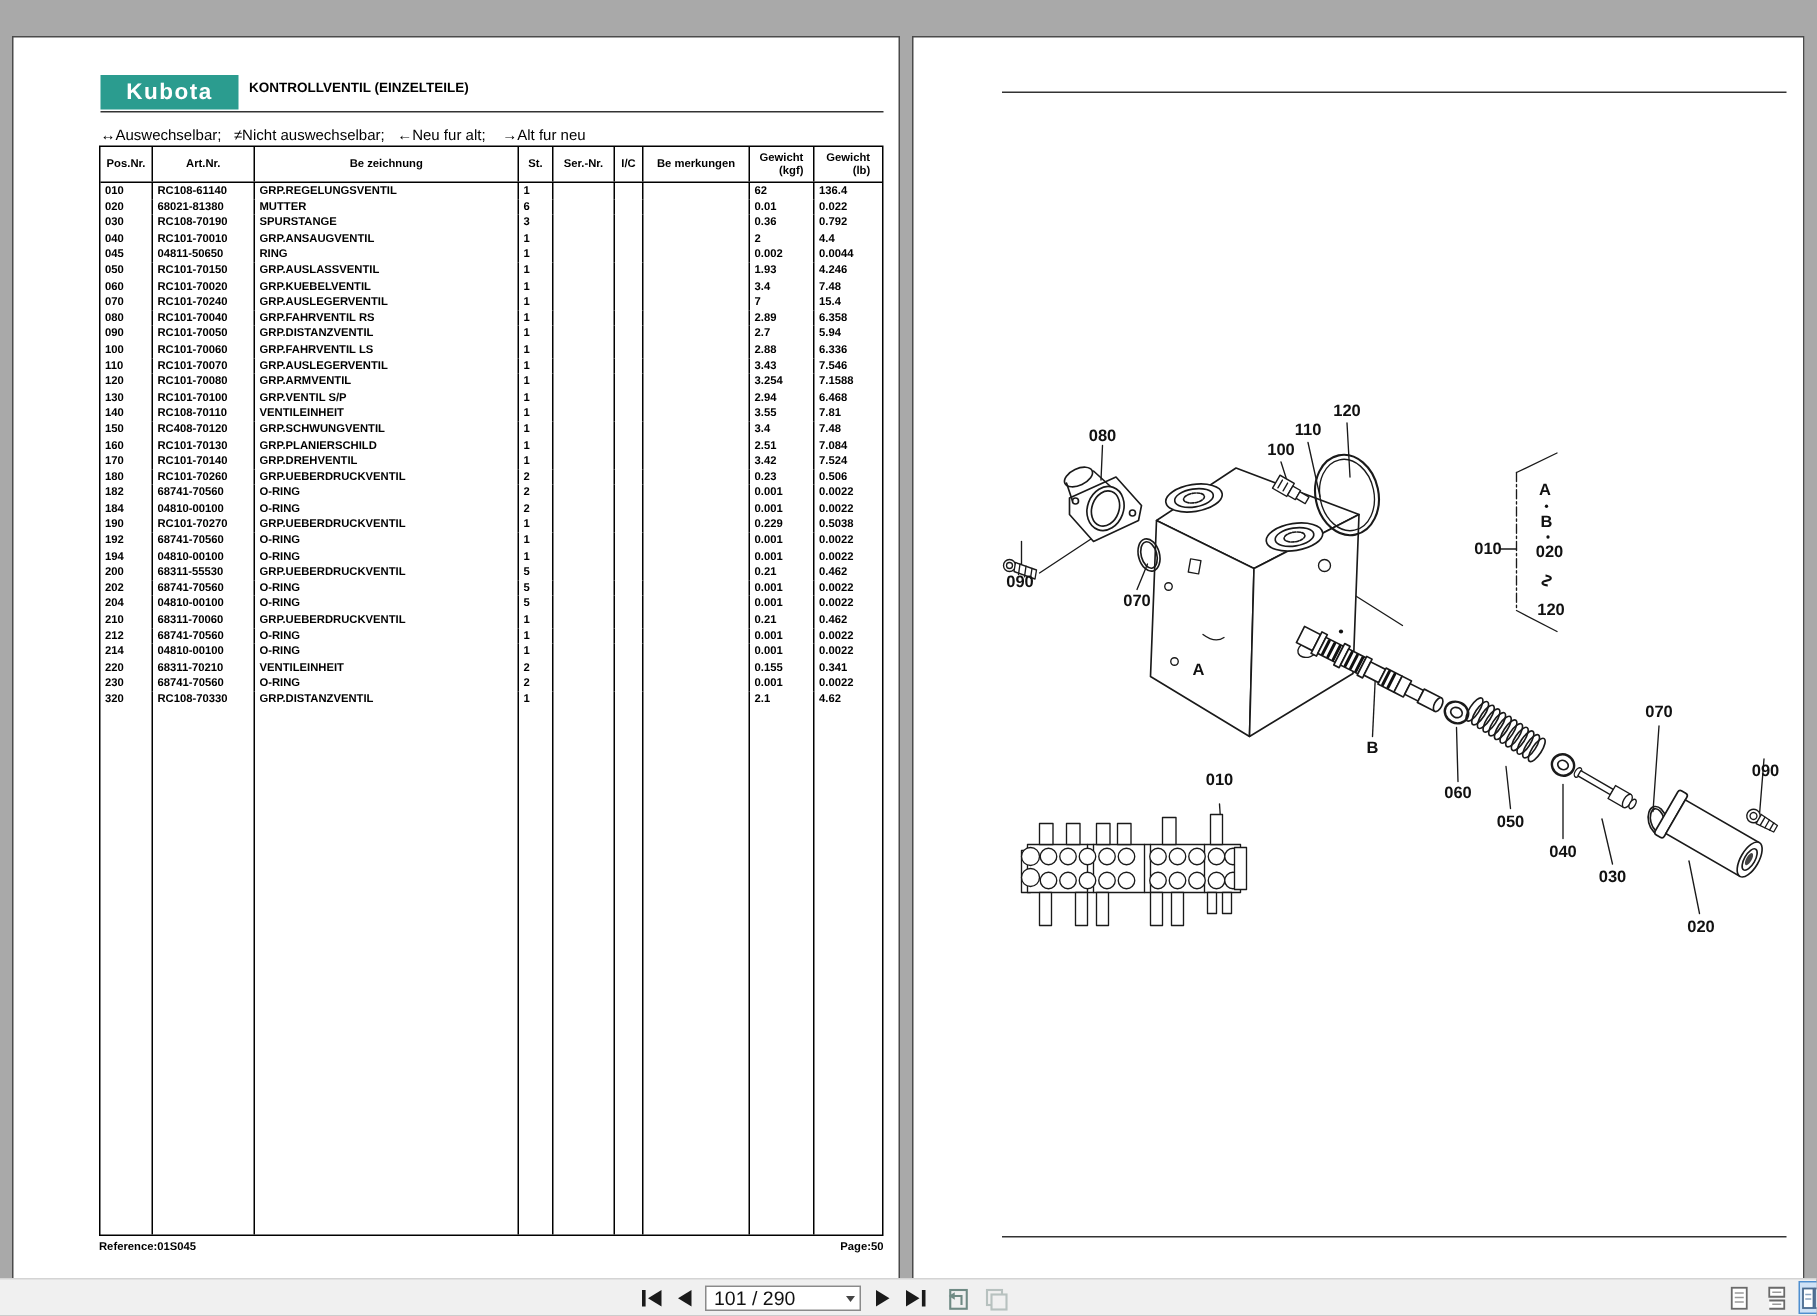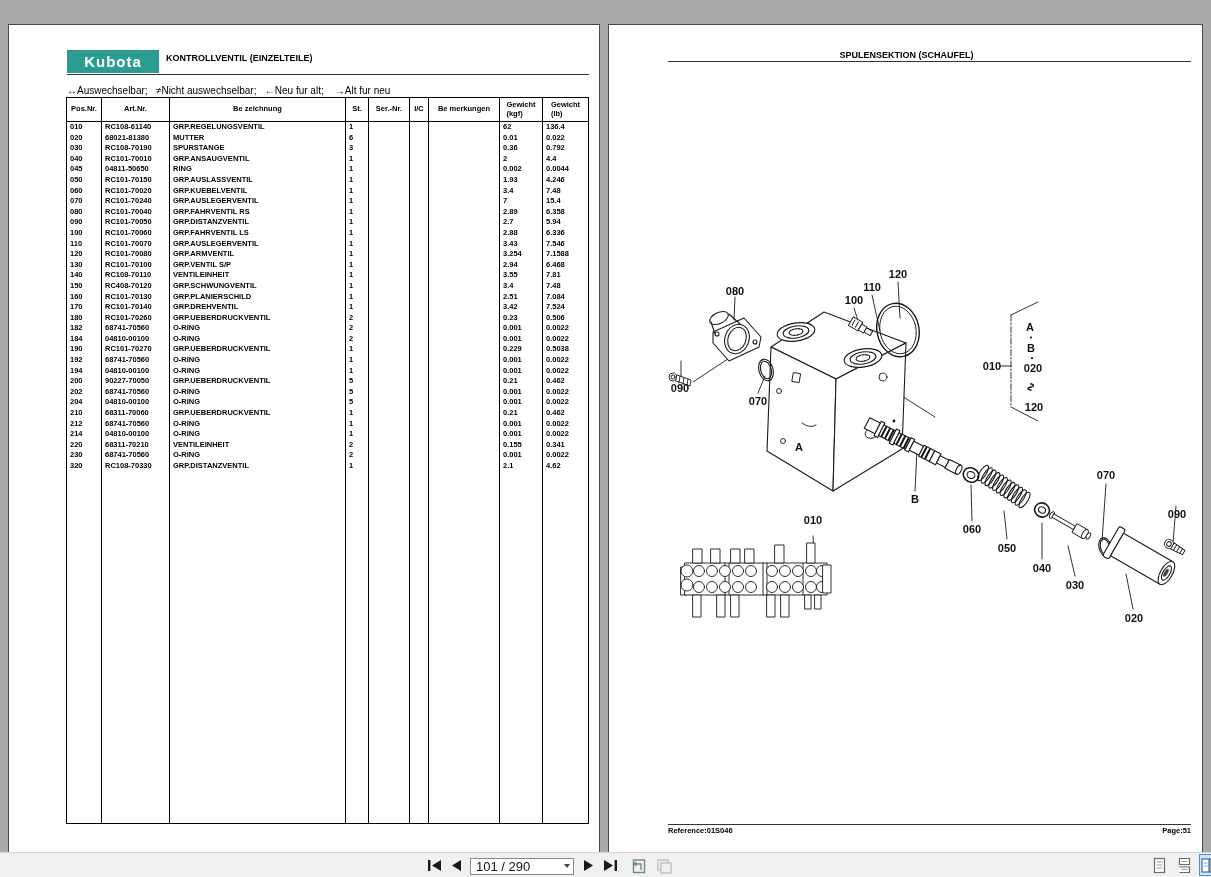--- a/index.html
+++ b/index.html
@@ -21,21 +21,21 @@
   .legend{position:absolute;left:58px;top:60px;font-size:10px;color:#000;white-space:pre;}
 
   .ptable{position:absolute;left:57px;top:72px;width:523px;height:727px;border:1px solid #000;
     box-sizing:border-box;display:flex;flex-direction:column;background:#fff;}
   .trow{display:grid;grid-template-columns:35px 68px 176px 23px 41px 19px 71px 43px 1fr;}
   .trow > div{border-right:1px solid #000;font-size:7.5px;font-weight:bold;line-height:10.6px;
     height:10.6px;padding-left:3px;white-space:nowrap;overflow:hidden;box-sizing:border-box;}
   .trow > div:last-child{border-right:none;}
   .thead{border-bottom:1px solid #000;}
   .thead > div{height:auto;min-height:23px;display:flex;align-items:center;justify-content:center;
-    text-align:left;line-height:8.5px;padding:1px;white-space:pre-line;}
+    text-align:right;line-height:8.5px;padding:1px;white-space:pre-line;}
   .tfill{flex:1;}
   .tfill > div{height:100%;}
   .pfooter{position:absolute;left:57px;top:801px;width:523px;display:flex;
     justify-content:space-between;font-size:7.5px;font-weight:bold;}
 
   
   .rtitle{position:absolute;left:36px;top:25px;width:523px;text-align:center;
     font-size:9px;font-weight:bold;}
   .rtitle-rule{position:absolute;left:59px;top:36px;width:523px;border-top:1px solid #333;}
   .rfooter-rule{position:absolute;left:59px;top:799px;width:523px;border-top:1px solid #333;}
@@ -346,21 +346,21 @@
           <div>O-RING</div>
           <div>1</div>
           <div></div>
           <div></div>
           <div></div>
           <div>0.001</div>
           <div>0.0022</div>
         </div>
         <div class="trow">
           <div>200</div>
-          <div>90227-70050</div>
+          <div>68311-55530</div>
           <div>GRP.UEBERDRUCKVENTIL</div>
           <div>5</div>
           <div></div>
           <div></div>
           <div></div>
           <div>0.21</div>
           <div>0.462</div>
         </div>
         <div class="trow">
           <div>202</div>
@@ -457,24 +457,27 @@
         <div></div>
         <div></div>
         <div></div>
         <div></div>
         <div></div>
         <div></div>
         <div></div>
       </div>
   </div>
 
+  <div class="pfooter">
+    <span>Reference:01S045</span>
+    <span>Page:50</span>
+  </div>
 </div>
 
 <div class="page page-right">
-  <div class="rtitle">SPULENSEKTION (SCHAUFEL)</div>
   <div class="rtitle-rule"></div>
 
   <svg class="diagram" width="595" height="840" viewBox="0 0 595 840">
     <g fill="none" stroke="#1a1a1a" stroke-width="1.1" stroke-linejoin="round" stroke-linecap="round">
 
       <g stroke-width="0.9">
         <line x1="126" y1="272" x2="125" y2="295"></line>
         <line x1="245" y1="283" x2="253" y2="308"></line>
         <line x1="263" y1="270" x2="271" y2="306"></line>
         <line x1="289" y1="257" x2="291" y2="293"></line>
@@ -710,24 +713,20 @@
       <span class="plabel" style="left: 398px; top: 523px;">050</span>
       <span class="plabel" style="left: 433px; top: 543px;">040</span>
       <span class="plabel" style="left: 466px; top: 560px;">030</span>
       <span class="plabel" style="left: 497px; top: 450px;">070</span>
       <span class="plabel" style="left: 568px; top: 489px;">090</span>
       <span class="plabel" style="left: 525px; top: 593px;">020</span>
       <span class="plabel" style="left: 204px; top: 495px;">010</span>
     </div>
 
   <div class="rfooter-rule"></div>
-  <div class="rfooter">
-    <span>Reference:01S046</span>
-    <span>Page:51</span>
-  </div>
 </div>
 
 <div class="toolbar">
   <div class="nav-group">
     <button class="tbtn" title="First Page">
       <svg width="15" height="13" viewBox="0 0 15 13">
         <rect x="1" y="1" width="2.4" height="11" fill="#1a1a1a"></rect>
         <polygon points="14,1 5,6.5 14,12" fill="#1a1a1a"></polygon>
       </svg>
     </button>

